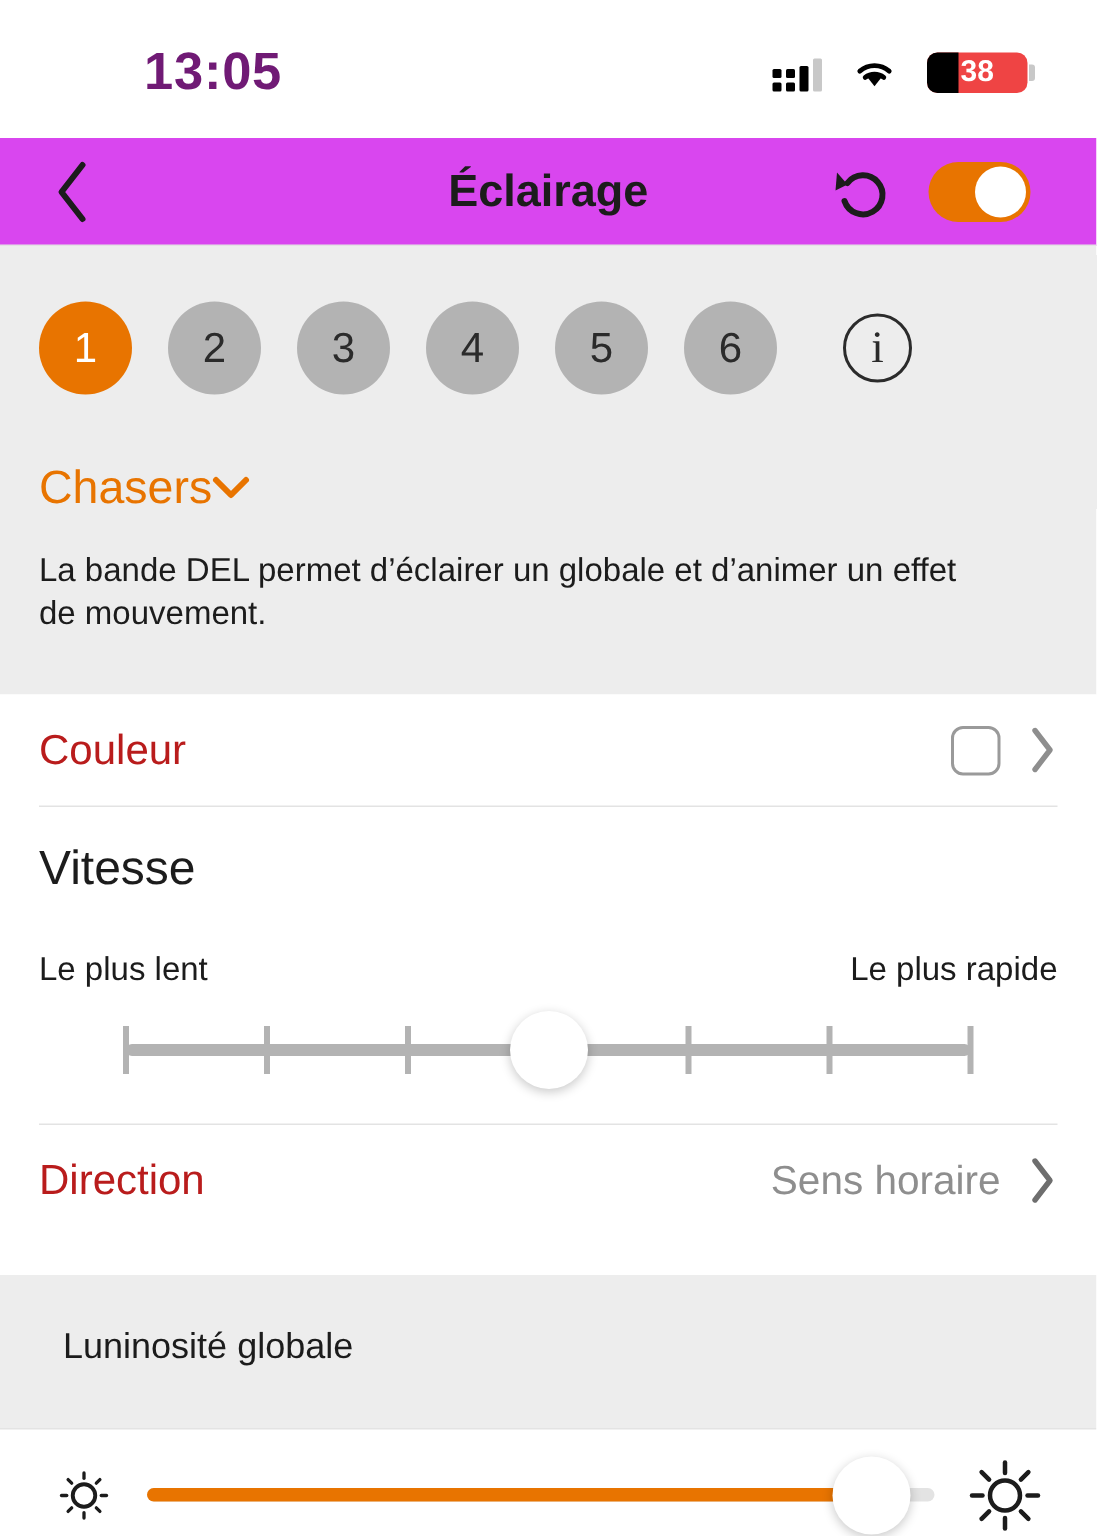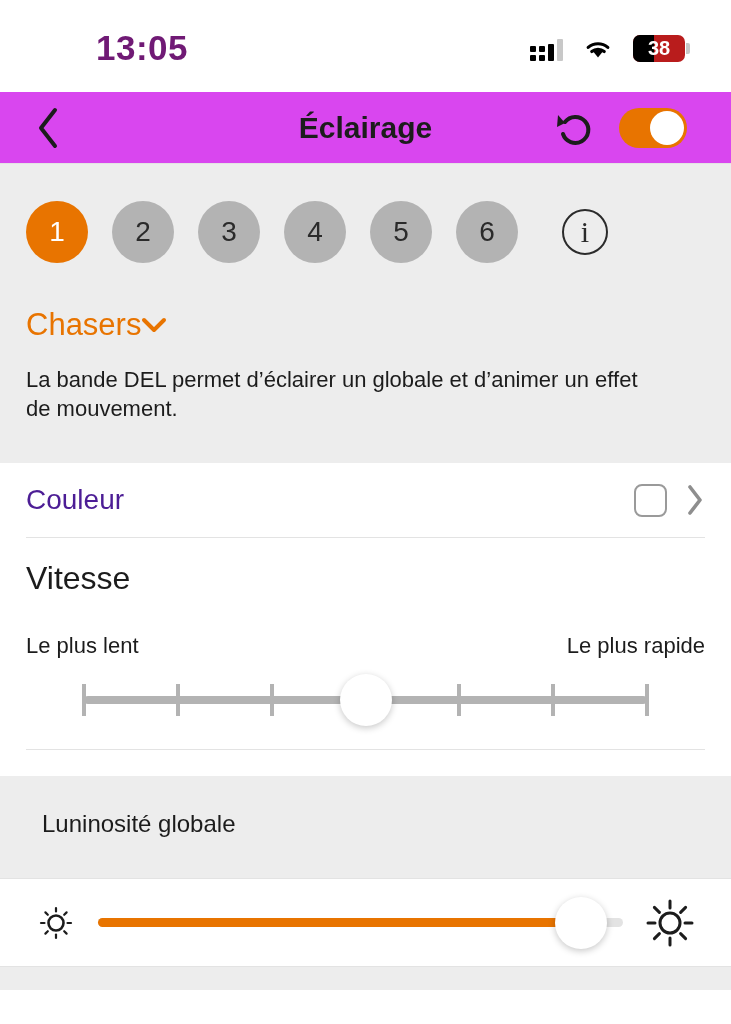--- a/index.html
+++ b/index.html
@@ -60,24 +60,24 @@
   .signal .col.c1 .dot:nth-child(1),
   .signal .col.c2 .dot:nth-child(1) { background: #000; }
   .signal .bar { width: 6px; background: #000; border-radius: 1px; }
   .signal .bar.b3 { height: 17px; }
   .signal .bar.b4 { height: 22px; background: #c8c8c8; }
 
   .wifi { width: 32px; height: 24px; }
 
   .battery {
     position: relative;
-    width: 52px;
+    width: 67px;
     height: 27px;
     border-radius: 7px;
-    background: #b91c1c;
+    background: #ef4444;
     display: flex;
     align-items: center;
     overflow: visible;
   }
   .battery .fill {
     position: absolute;
     left: 0; top: 0; bottom: 0;
     width: 21px;
     background: #000000;
     border-radius: 7px 0 0 7px;
@@ -202,21 +202,21 @@
 
   .row {
     display: flex;
     align-items: center;
     justify-content: space-between;
     padding: 0 26px;
     height: 74px;
   }
   .row-label {
     font-size: 28px;
-    color: #4c1d95;
+    color: #b91c1c;
   }
   .row-right {
     display: flex;
     align-items: center;
     gap: 18px;
   }
   .row-value {
     font-size: 27px;
     color: #8e8e8e;
   }
@@ -448,20 +448,29 @@
         <div class="speed-tick" style="left:50%"></div>
         <div class="speed-tick" style="left:66.66%"></div>
         <div class="speed-tick" style="left:83.33%"></div>
         <div class="speed-tick" style="left:100%"></div>
         <div class="speed-thumb" style="left:50%"></div>
       </div>
     </div>
 
     <div class="divider"></div>
 
+    <div class="row">
+      <div class="row-label">Direction</div>
+      <div class="row-right">
+        <div class="row-value">Sens horaire</div>
+        <svg width="20" height="34" viewBox="0 0 20 34">
+          <path d="M5 4 L15 17 L5 30" stroke="#6e6e6e" stroke-width="3.6" fill="none" stroke-linecap="round" stroke-linejoin="round"></path>
+        </svg>
+      </div>
+    </div>
 
   </div>
 
   <div class="bright-head">
     <div class="bright-title">Luninosité globale</div>
   </div>
 
   <div class="bright-slider-block">
 
     <svg width="44" height="44" viewBox="0 0 44 44">

